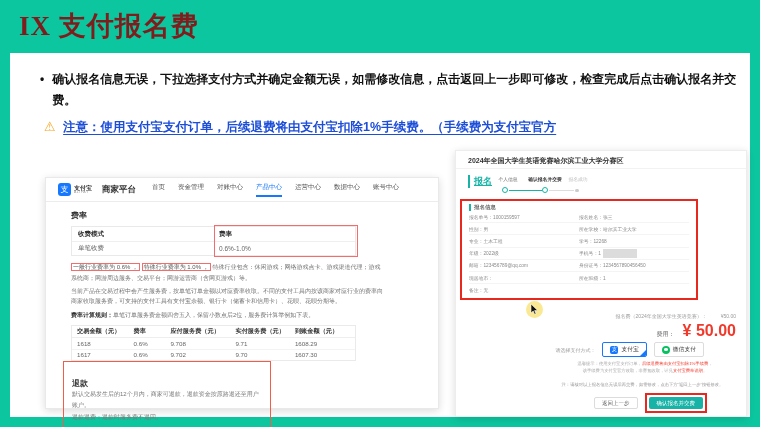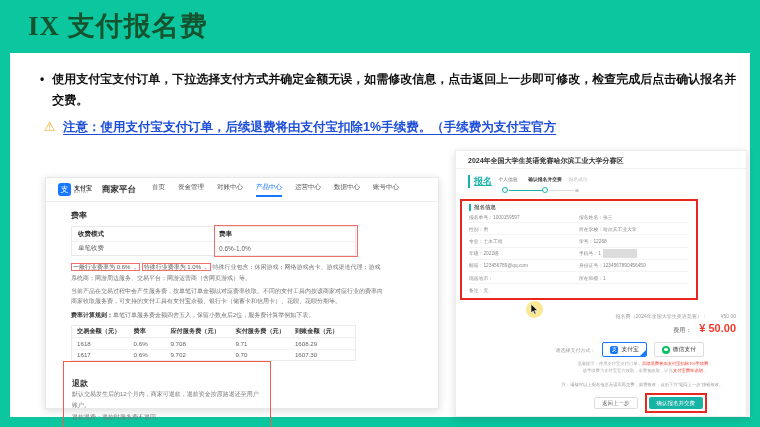--- a/index.html
+++ b/index.html
@@ -1,18 +1,18 @@
 <!DOCTYPE html>
 <html><head>
 <meta charset="utf-8">
 <style>
   * { margin:0; padding:0; box-sizing:border-box; }
   body { font-family:"Liberation Sans","DejaVu Sans",sans-serif; }
   .slide { position:relative; width:760px; height:427px; background:#0cc6a0; overflow:hidden; }
-  .slide-title { position:absolute; left:28px; top:8px; color:#14532d; font-size:27px; font-weight:800;
+  .slide-title { position:absolute; left:19px; top:8px; color:#7f1d1d; font-size:27px; font-weight:800;
     font-family:"Liberation Serif","DejaVu Serif",serif; letter-spacing:1px; }
   .panel { position:absolute; left:10px; top:53px; right:10px; bottom:10px; background:#fff; }
 
   
   .bullet { position:absolute; left:30px; top:16px; width:700px; display:flex; gap:8px;
     font-size:12px; font-weight:600; color:#111; line-height:1.75; }
   .bullet .dot { font-size:12px; }
   .warn1 { position:absolute; left:34px; top:64px; }
   .warn2 { position:absolute; left:34px; top:92px; }
   .warn-text { color:#1d4ed8; font-weight:700; font-size:12.5px; text-decoration:underline;
@@ -72,21 +72,21 @@
   .f-row { display:flex; height:12.2px; align-items:center; border-bottom:1px solid #f4f4f4; }
   .f-row:last-child { border-bottom:none; }
   .f-row .fl { width:50%; font-size:4.8px; color:#8a8a8a; white-space:nowrap; overflow:hidden; }
   .f-row .fr { width:50%; font-size:4.8px; color:#8a8a8a; white-space:nowrap; overflow:hidden; }
   .redact { display:inline-block; width:34px; height:9px; background:#dcdcdc; vertical-align:middle; margin-left:2px; }
   .cursor-hl { position:absolute; left:70px; top:150px; width:17px; height:17px; background:rgba(250,232,140,.95);
     border-radius:50%; display:flex; align-items:center; justify-content:center; }
   .fee-item { position:absolute; right:10px; top:162px; font-size:5px; color:#999; display:flex; gap:14px; }
   .total-row { position:absolute; right:10px; top:171px; display:flex; align-items:baseline; gap:8px; }
   .total-row .tl { font-size:6px; color:#666; }
-  .total-row .tv { font-size:11px; font-weight:700; color:#f0392b; }
+  .total-row .tv { font-size:16px; font-weight:700; color:#f0392b; }
   .pay-row { position:absolute; right:42px; top:191px; display:flex; align-items:center; gap:7px; }
   .pay-label { font-size:5px; color:#999; }
   .pay-btn { height:15px; display:flex; align-items:center; gap:3px; padding:0 7px; border-radius:2px;
     background:#fff; font-size:5.8px; color:#333; cursor:pointer; }
   .pay-btn.ali { border:1px solid #1677ff; position:relative; overflow:hidden; }
   .pay-btn.ali::after { content:""; position:absolute; right:0; bottom:0; border-left:6px solid transparent;
     border-bottom:6px solid #1677ff; }
   .pay-btn.wx { border:1px solid #dcdcdc; }
   .ic-ali { width:8px; height:8px; background:#1677ff; border-radius:2px; color:#fff; font-size:5.5px;
     display:flex; align-items:center; justify-content:center; }
@@ -106,21 +106,21 @@
 </head>
 <body>
 
 <div class="slide">
   <div class="slide-title">IX 支付报名费</div>
 
   <div class="panel">
 
     <div class="bullet">
       <span class="dot">•</span>
-      <span>使用支付宝支付订单，下拉选择支付方式并确定金额无误，如需修改信息，点击返回上一步即可修改，检查完成后点击确认报名并交费。</span>
+      <span>确认报名信息无误，下拉选择支付方式并确定金额无误，如需修改信息，点击返回上一步即可修改，检查完成后点击确认报名并交费。</span>
     </div>
 
     <div class="warn1">
       <span class="warn-icon">⚠</span>
       <span class="warn-text">注意：使用支付宝支付订单，后续退费将由支付宝扣除1%手续费。（手续费为支付宝官方</span>
     </div>
 
     <div class="card ali-card">
       <div class="ali-nav">
         <div style="display:flex;align-items:center;gap:3px;">

